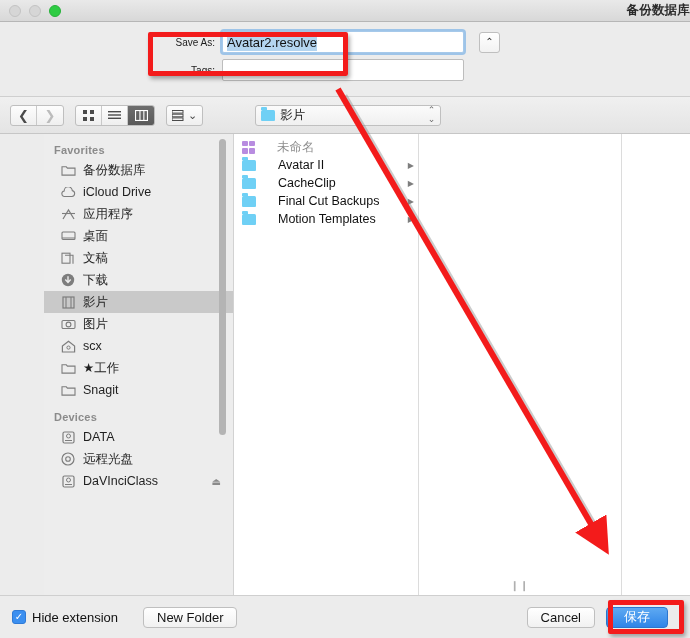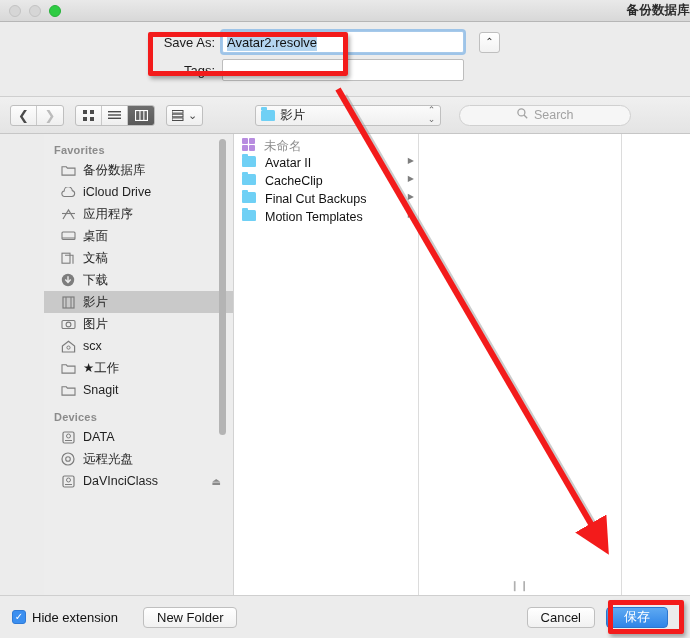--- a/index.html
+++ b/index.html
@@ -41,21 +41,21 @@
   #saveheader {
     flex: 0 0 75px;
     position: relative;
     background: #ececec;
     border-bottom: 1px solid #cfcfcf;
     padding-top: 9px;
   }
   .field-row { display: flex; align-items: center; margin-bottom: 6px; }
   .field-label {
     width: 222px; text-align: right; padding-right: 7px;
-    font-size: 13px; color: #1c1c1c;
+    font-size: 10px; color: #1c1c1c;
   }
   .text-field {
     height: 22px; width: 242px;
     background: #ffffff;
     border: 1px solid #bdbdbd;
     border-radius: 2px;
     font-size: 13px;
     display: flex; align-items: center;
     padding: 0 4px;
     color: #111;
@@ -155,22 +155,22 @@
     background: #b4b4b4; border-radius: 4px;
   }
 
   
   #columns { flex: 1 1 auto; display: flex; background: #ffffff; position: relative; }
   .col { position: relative; height: 100%; }
   .col1 { flex: 0 0 185px; border-right: 1px solid #dcdcdc; }
   .col2 { flex: 0 0 203px; border-right: 1px solid #dcdcdc; }
   .col3 { flex: 1 1 auto; }
   .frow {
-    height: 18px; display: flex; align-items: flex-start;
-    padding: 0 4px 0 8px; gap: 9px; font-size: 12.5px; color: #111;
+    height: 18px; display: flex; align-items: center;
+    padding: 0 4px 0 8px; gap: 22px; font-size: 12.5px; color: #111;
   }
   .frow .fname { white-space: nowrap; overflow: hidden; text-overflow: ellipsis; }
   .frow.dim { color: #8e8e8e; }
   .frow .arrow { margin-left: auto; color: #7e7e7e; font-size: 8px; }
   .folder-ico {
     width: 14px; height: 11px; flex: 0 0 14px; border-radius: 1.5px 1.5px 1px 1px;
     background: #6fd0f5; position: relative;
   }
   .folder-ico::before {
     content:''; position:absolute; top:-2.5px; left:0; width:6px; height:3px;
@@ -291,29 +291,20 @@
           <rect x="0" y="0.5" width="11" height="2.6" fill="none" stroke="currentColor" stroke-width="1"></rect>
           <rect x="0" y="4.2" width="11" height="2.6" fill="none" stroke="currentColor" stroke-width="1"></rect>
           <rect x="0" y="7.9" width="11" height="2.6" fill="none" stroke="currentColor" stroke-width="1"></rect>
         </svg>
       <span>⌄</span>
     </div>
     <div class="pathpop">
       <span class="folder-ico"></span>
       <span>影片</span>
       <span class="updown">⌃<br>⌄</span>
-    </div>
-    <div class="searchbox">
-      <span>
-        <svg width="11" height="11" viewBox="0 0 11 11">
-            <circle cx="4.4" cy="4.4" r="3.5" fill="none" stroke="currentColor" stroke-width="1.3"></circle>
-            <line x1="7" y1="7" x2="10.2" y2="10.2" stroke="currentColor" stroke-width="1.3"></line>
-          </svg>
-      </span>
-      <span>Search</span>
     </div>
   </div>
 
   <div id="body">
 
     <div id="sidebar">
 
       <div class="sb-header">Favorites</div>
       <div class="sb-item">
         <span class="sb-ico">

